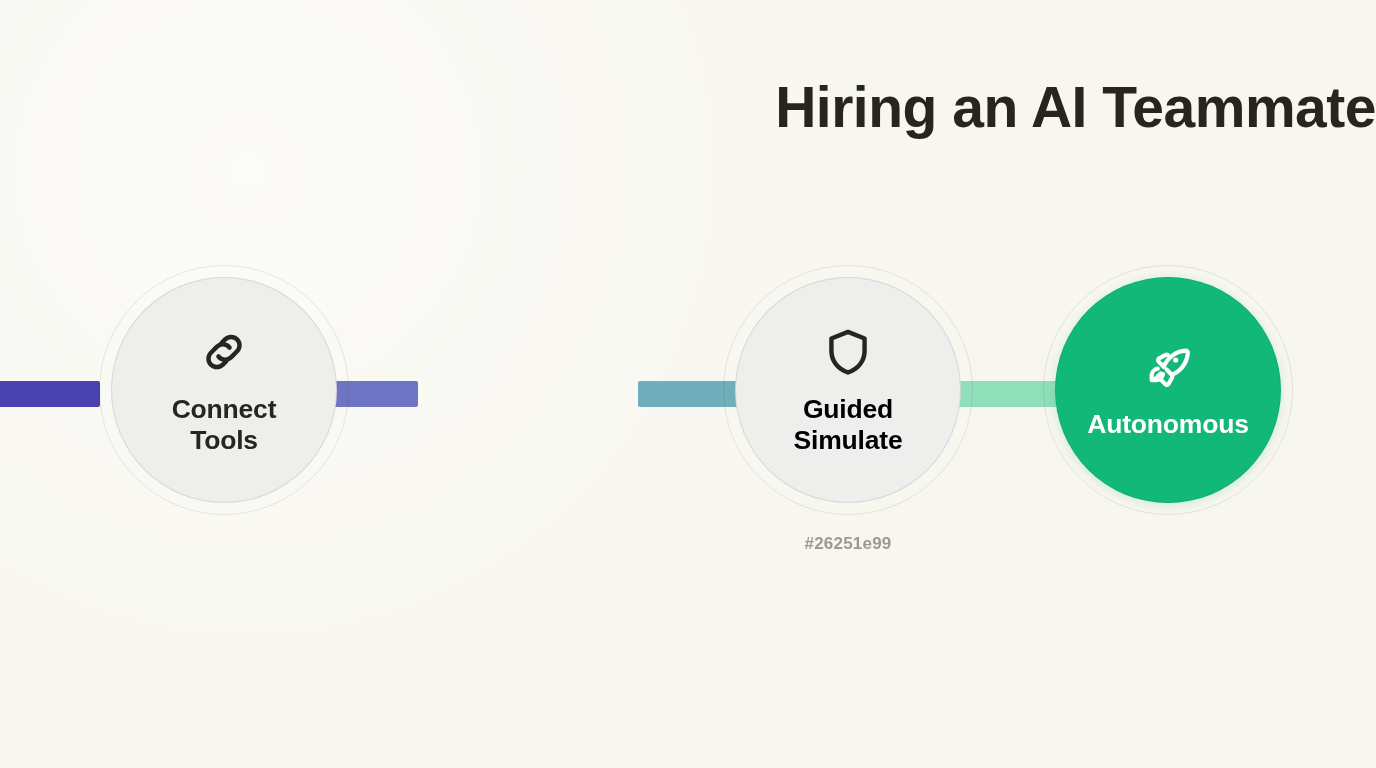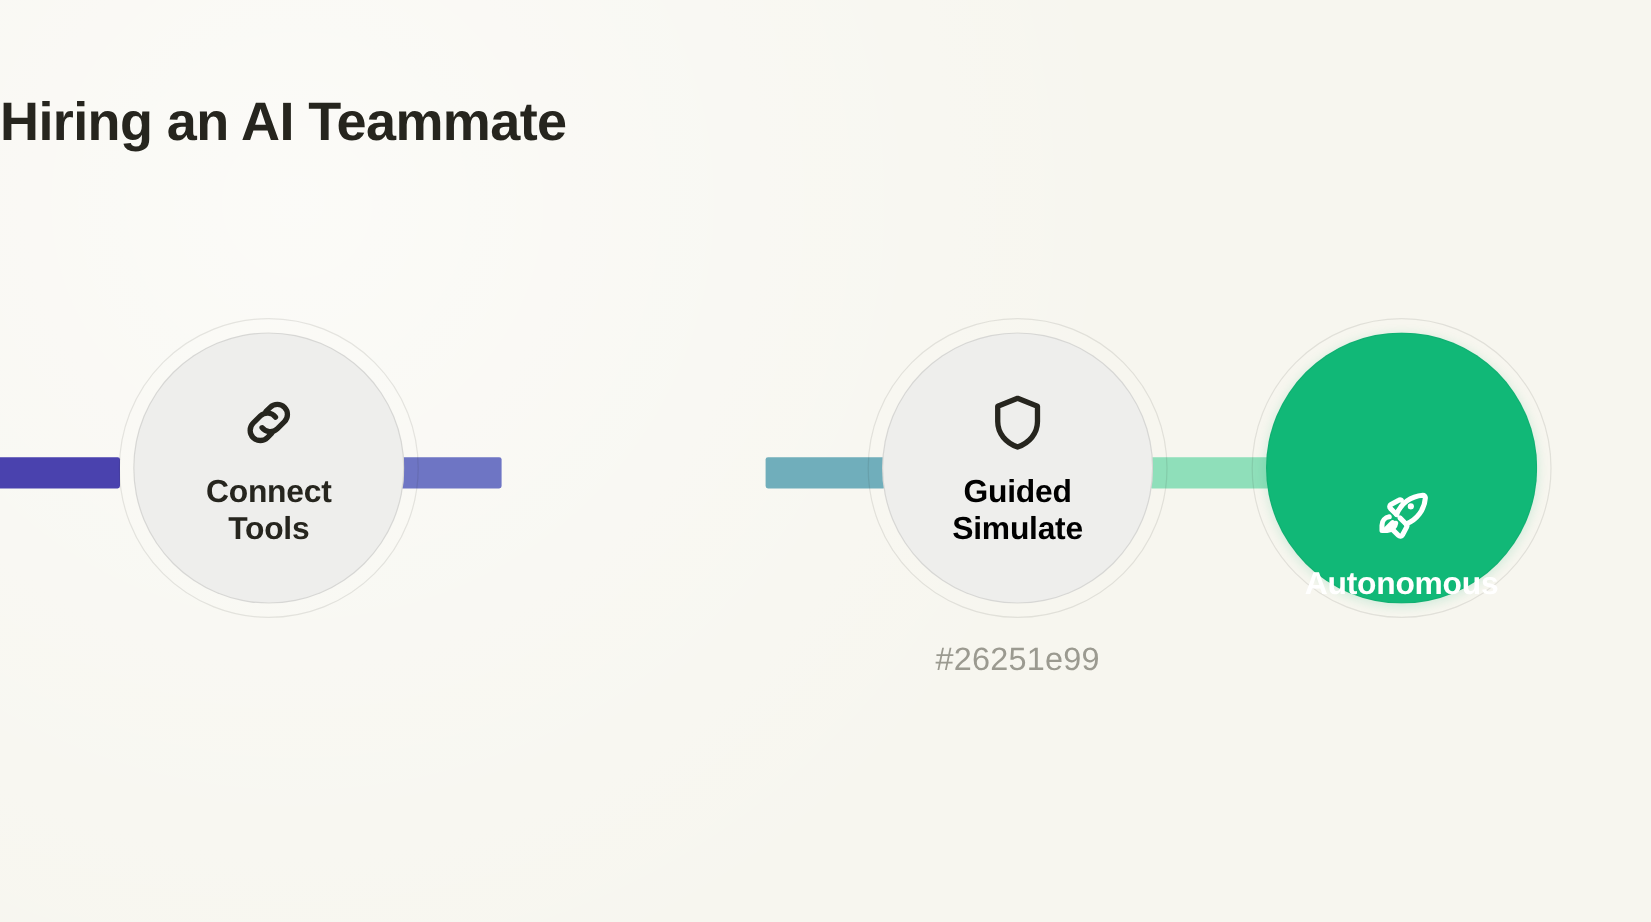--- a/index.html
+++ b/index.html
@@ -24,22 +24,22 @@
       radial-gradient(circle at 18% 22%, rgba(255,255,255,0.55) 0%, rgba(255,255,255,0) 55%),
       #f7f6ef;
   }
 
   
   .page-title {
     position: absolute;
     top: 78px;
     left: 0;
     width: 1376px;
-    text-align: left;
-    font-size: 45px;
+    text-align: right;
+    font-size: 57px;
     line-height: 1.05;
     font-weight: bold;
     letter-spacing: -0.5px;
     color: #26251e;
   }
 
   
   .flow {
     position: absolute;
     top: 265px;
@@ -126,22 +126,22 @@
   
   .node-label .ln { display: block; }
 
   
   .caption {
     position: absolute;
     top: 534px;
     left: 0;
     width: 1376px;
     text-align: center;
-    font-size: 27px;
-    font-weight: normal;
+    font-size: 17px;
+    font-weight: bold;
     color: #9b9a90;
     letter-spacing: 0.2px;
   }
   .caption .cap-inner {
     position: relative;
     left: 160px;
   }
 </style>
 </head>
 <body>
@@ -181,21 +181,21 @@
           </svg>
         </span>
         <span class="node-label" style="color: #000000;">
           <span class="ln">Guided</span>
           <span class="ln">Simulate</span>
         </span>
       </div>
     </div>
 
     <div class="node node-3">
-      <div class="disc active" style="background: rgb(17, 184, 119); justify-content: flex-end;">
+      <div class="disc active" style="background: rgb(17, 184, 119);">
         <span class="node-icon">
           <svg width="56" height="56" viewBox="0 0 24 24" fill="none" stroke="#ffffff" stroke-width="1.8" stroke-linecap="round" stroke-linejoin="round">
             <path d="M13.6 15.3c3.9-1.5 6.6-5.1 6.9-9.4a.9.9 0 0 0-.9-.9c-4.3.3-7.9 3-9.4 6.9"></path>
             <path d="M10.2 11.9 8 9.7a.9.9 0 0 1 .2-1.4l2.8-1.5a.9.9 0 0 1 .9 0"></path>
             <path d="M13.6 15.3l-2.2-2.2"></path>
             <path d="M13.8 15.5a.9.9 0 0 1 0 .9l-1.5 2.8a.9.9 0 0 1-1.4.2l-2.2-2.2"></path>
             <path d="M8.8 14.8l-2.4 2.4"></path>
             <path d="M7.6 12.7c-1.5.2-2.6 1.5-2.6 3v1.9h1.9c1.5 0 2.8-1.1 3-2.6"></path>
             <circle cx="15.3" cy="9" r="1.1" fill="#ffffff" stroke="none"></circle>
           </svg>

